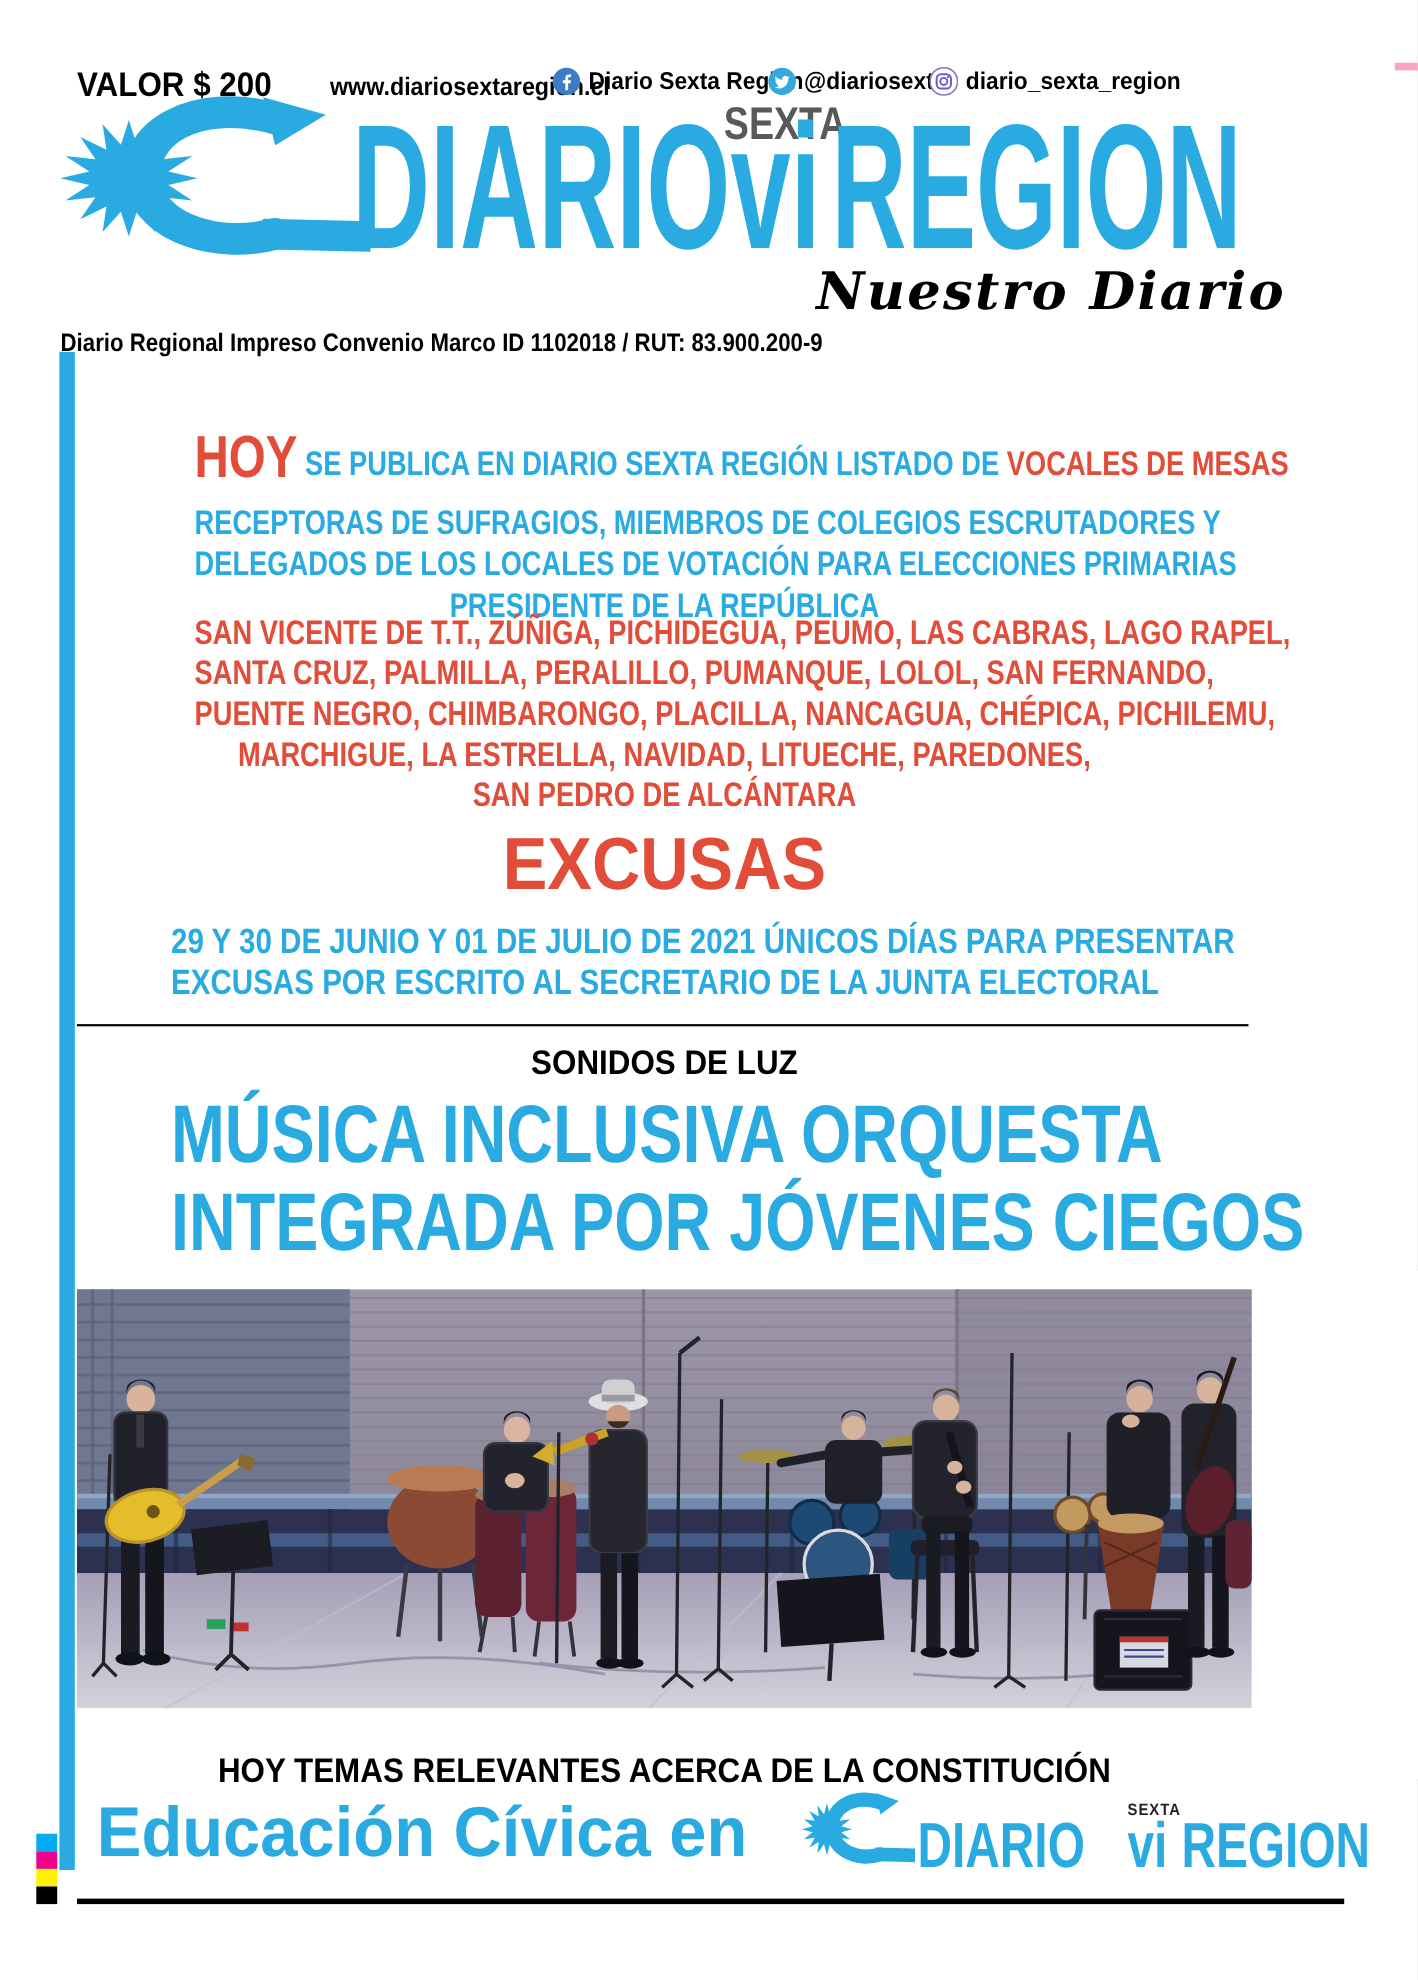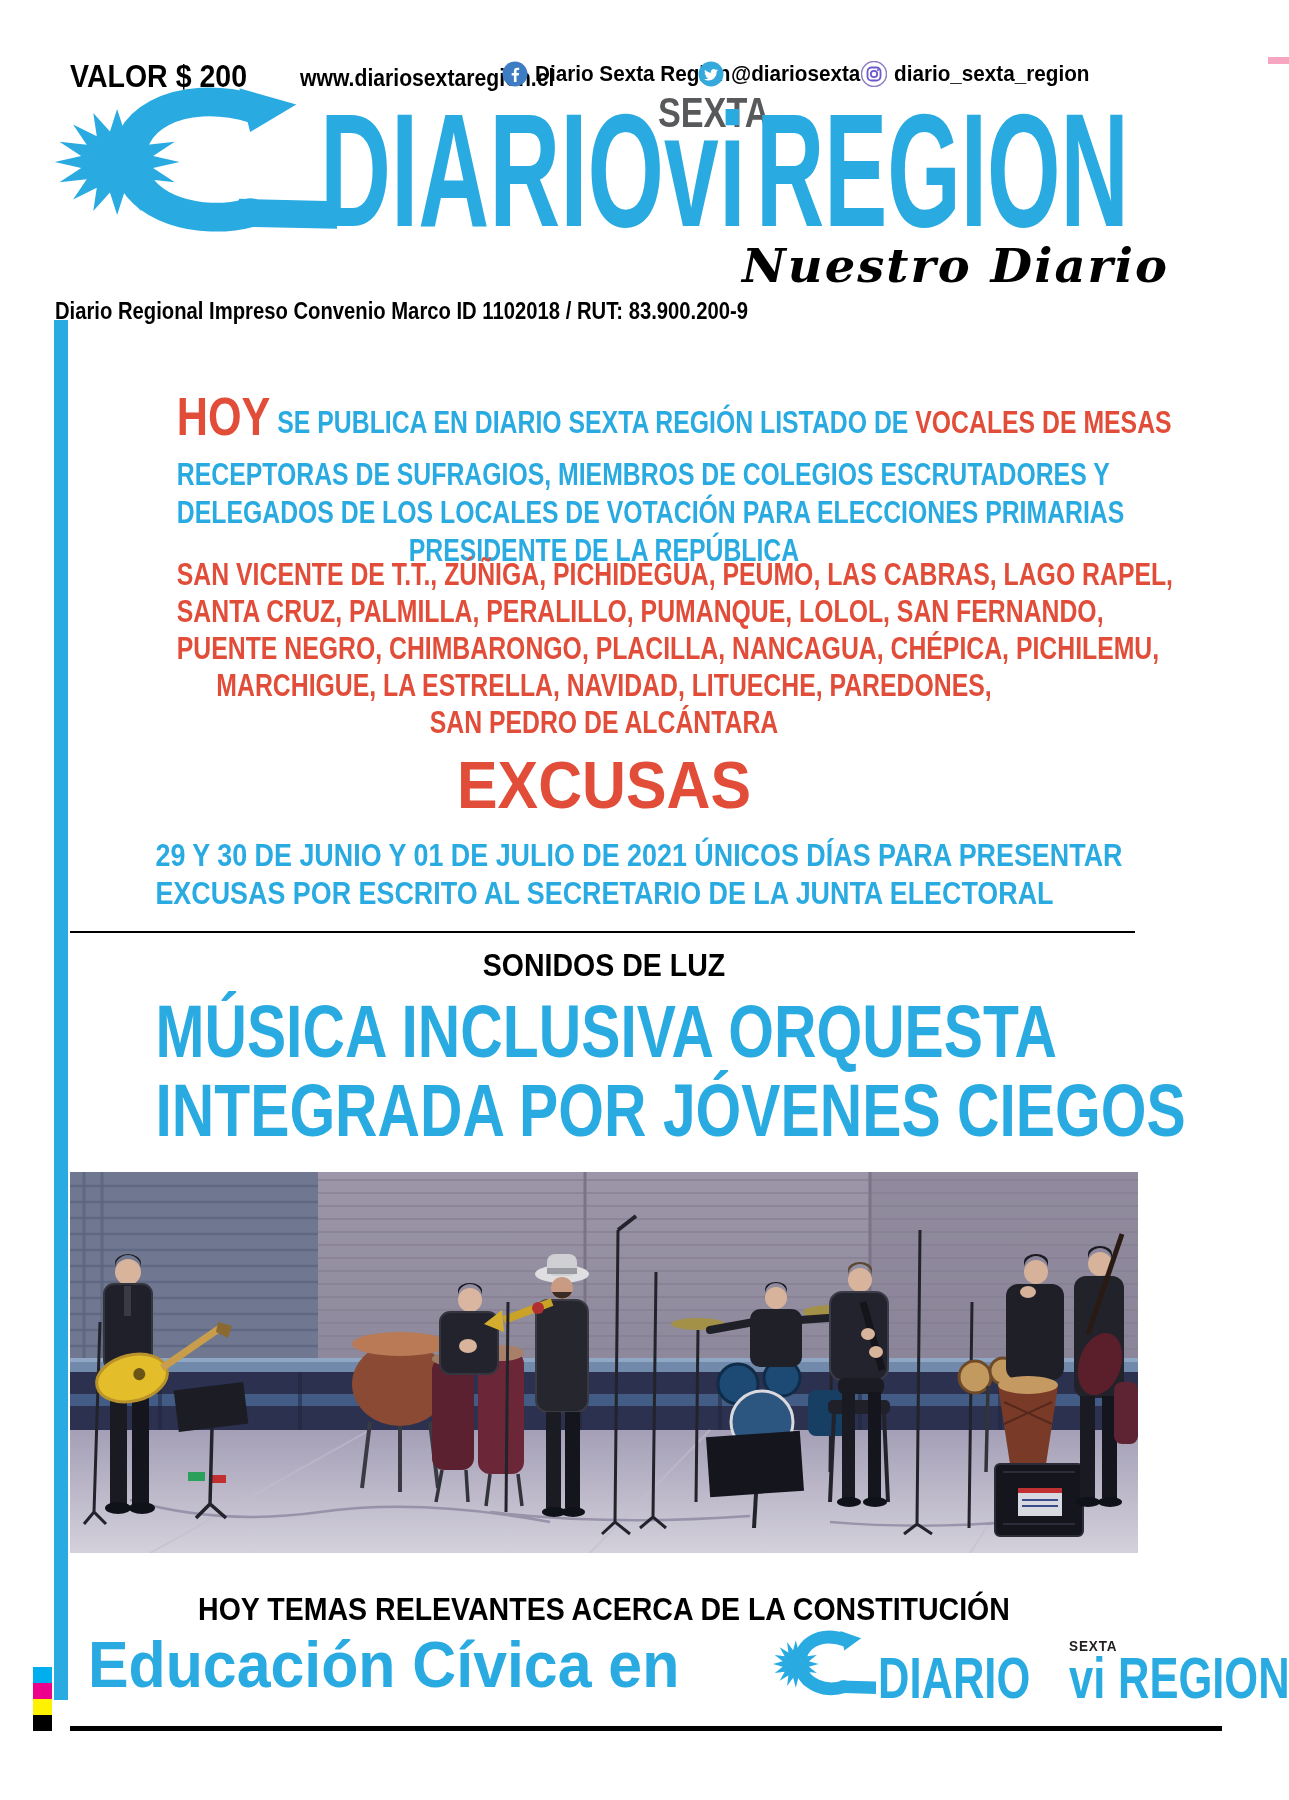--- a/index.html
+++ b/index.html
@@ -17,21 +17,21 @@
   .sq-c{top:1667px;background:var(--regcyan);}
   .sq-m{top:1683px;background:var(--magenta);}
   .sq-y{top:1699px;background:var(--yellow);}
   .sq-k{top:1715px;background:var(--black);}
 
   
   .hdr{position:absolute;top:55px;left:0;width:1289px;height:40px;}
   .price{position:absolute;left:70px;top:4px;font-size:31px;font-weight:bold;color:#000;transform:scaleX(.92);transform-origin:0 0;}
   .website{position:absolute;left:300px;top:10px;font-size:23px;font-weight:bold;color:#000;transform:scaleX(.92);transform-origin:0 0;}
   .soc{position:absolute;top:6px;display:flex;align-items:center;gap:7px;}
-  .soc-fb{left:502px;} .soc-tw{left:698px;} .soc-ig{left:845px;padding-left:16px;}
+  .soc-fb{left:502px;} .soc-tw{left:698px;} .soc-ig{left:845px;}
   .soc .lbl{font-size:22px;font-weight:bold;color:#000;transform:scaleX(.94);transform-origin:0 0;white-space:nowrap;}
   .soc svg{display:block;}
 
   
   .mast-word{position:absolute;font-weight:bold;color:var(--cyan);line-height:1;transform-origin:0 0;white-space:nowrap;}
   .w-diario{left:320px;top:90px;font-size:126px;transform:scale(.78,1.28);}
   .w-vi{left:664px;top:90px;font-size:126px;transform:scale(.78,1.28);}
   .w-region{left:756px;top:90px;font-size:126px;transform:scale(.75,1.28);}
   .w-sexta{left:658px;top:92px;font-size:38px;color:var(--gray);transform:scale(.9,1.1);}
   .logo-big{position:absolute;left:52px;top:86px;}
@@ -61,21 +61,21 @@
 
   .rule-mid{position:absolute;left:70px;top:931px;width:1065px;height:2px;background:#000;}
   .kicker{top:948px;font-size:31px;font-weight:bold;color:#000;transform:scaleX(.92);transform-origin:50% 0;}
   .feature-h{top:992px;transform:scale(.84,1.06);transform-origin:50% 0;white-space:nowrap;}
   .feature-h div{font-size:70px;font-weight:bold;color:var(--cyan);line-height:75px;}
 
   .photo{position:absolute;left:70px;top:1172px;width:1068px;height:381px;}
   .photo svg{display:block;}
 
   .constitution{top:1592px;font-size:31px;font-weight:bold;color:#000;transform:scaleX(.92);transform-origin:50% 0;}
-  .edu-row{position:absolute;left:88px;top:1628px;width:1120px;display:flex;align-items:flex-end;gap:44px;}
+  .edu-row{position:absolute;left:88px;top:1628px;width:1120px;display:flex;align-items:flex-end;}
   .edu-text{font-size:64px;font-weight:bold;color:var(--cyan);transform:scaleX(.95);transform-origin:0 100%;white-space:nowrap;}
   .f-logo{display:flex;align-items:flex-end;margin-left:18px;}
   .f-logo .ic{margin-right:2px;}
   .f-word{font-weight:bold;color:var(--cyan);font-size:58px;line-height:.82;transform:scaleX(.75);transform-origin:0 100%;white-space:nowrap;}
   .f-stack{display:flex;flex-direction:column;align-items:flex-start;margin-left:-12px;}
   .f-sexta{font-size:15px;font-weight:bold;color:#231F20;transform:scaleX(.9);transform-origin:0 100%;letter-spacing:1px;}
   .f-virow{display:flex;align-items:flex-end;}
   .rule-bot{position:absolute;left:70px;top:1726px;width:1152px;height:5px;background:#000;}
 
   .logo-fill{fill:var(--cyan);}

